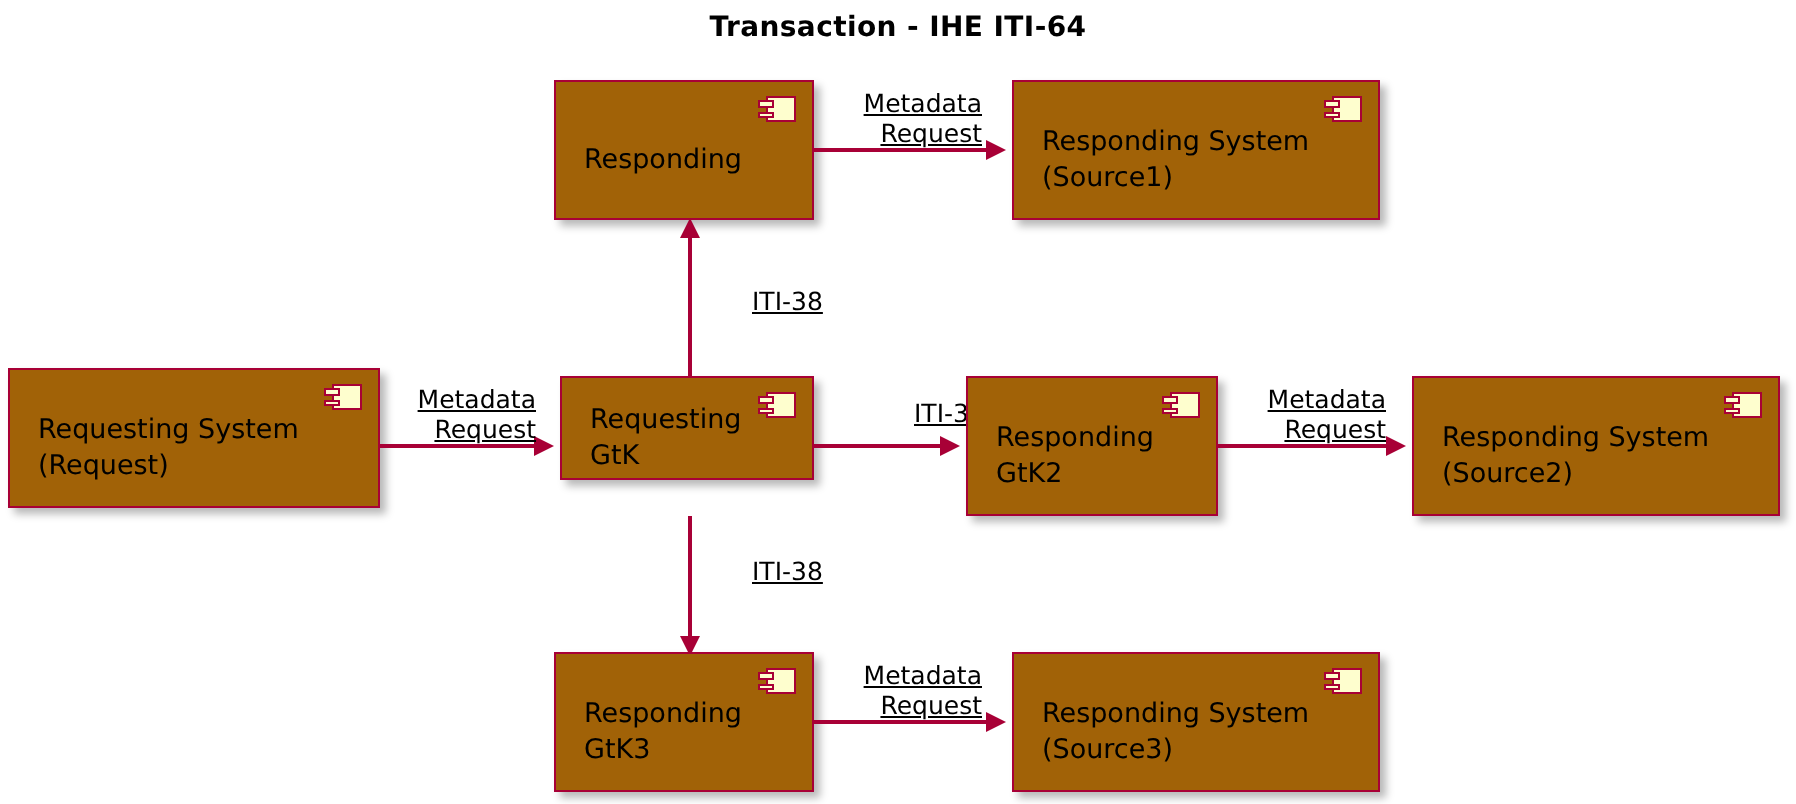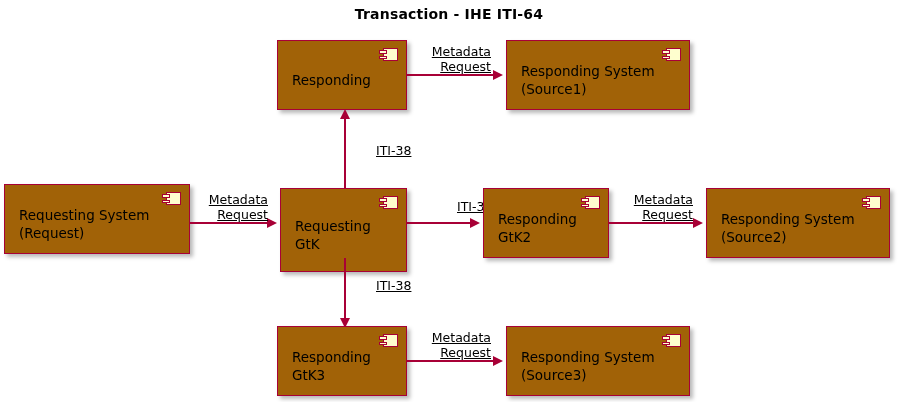--- a/index.html
+++ b/index.html
@@ -159,21 +159,21 @@
         <span class="tab t2"></span>
     </span>
     <span class="c-line">Requesting System</span>
     <span class="c-line">(Request)</span>
   </div>
 
   <div class="h-line" style="left:190px; top:222px; width:78px;"></div>
   <div class="arrow-right" style="left:267px; top:218px;"></div>
   <div class="edge-label" style="left:198px; top:192px; width:70px;"><span>Metadata</span><br><span>Request</span></div>
 
-  <div class="component" style="left:280px; top:188px; width:127px; height:84px;">
+  <div class="component" style="left:280px; top:188px; width:127px; height:52px;">
     <span class="comp-icon">
       <span class="body"></span>
         <span class="tab t1"></span>
         <span class="tab t2"></span>
     </span>
     <span class="c-line">Requesting</span>
     <span class="c-line">GtK</span>
   </div>
 
   <div class="h-line" style="left:407px; top:222px; width:64px;"></div>

